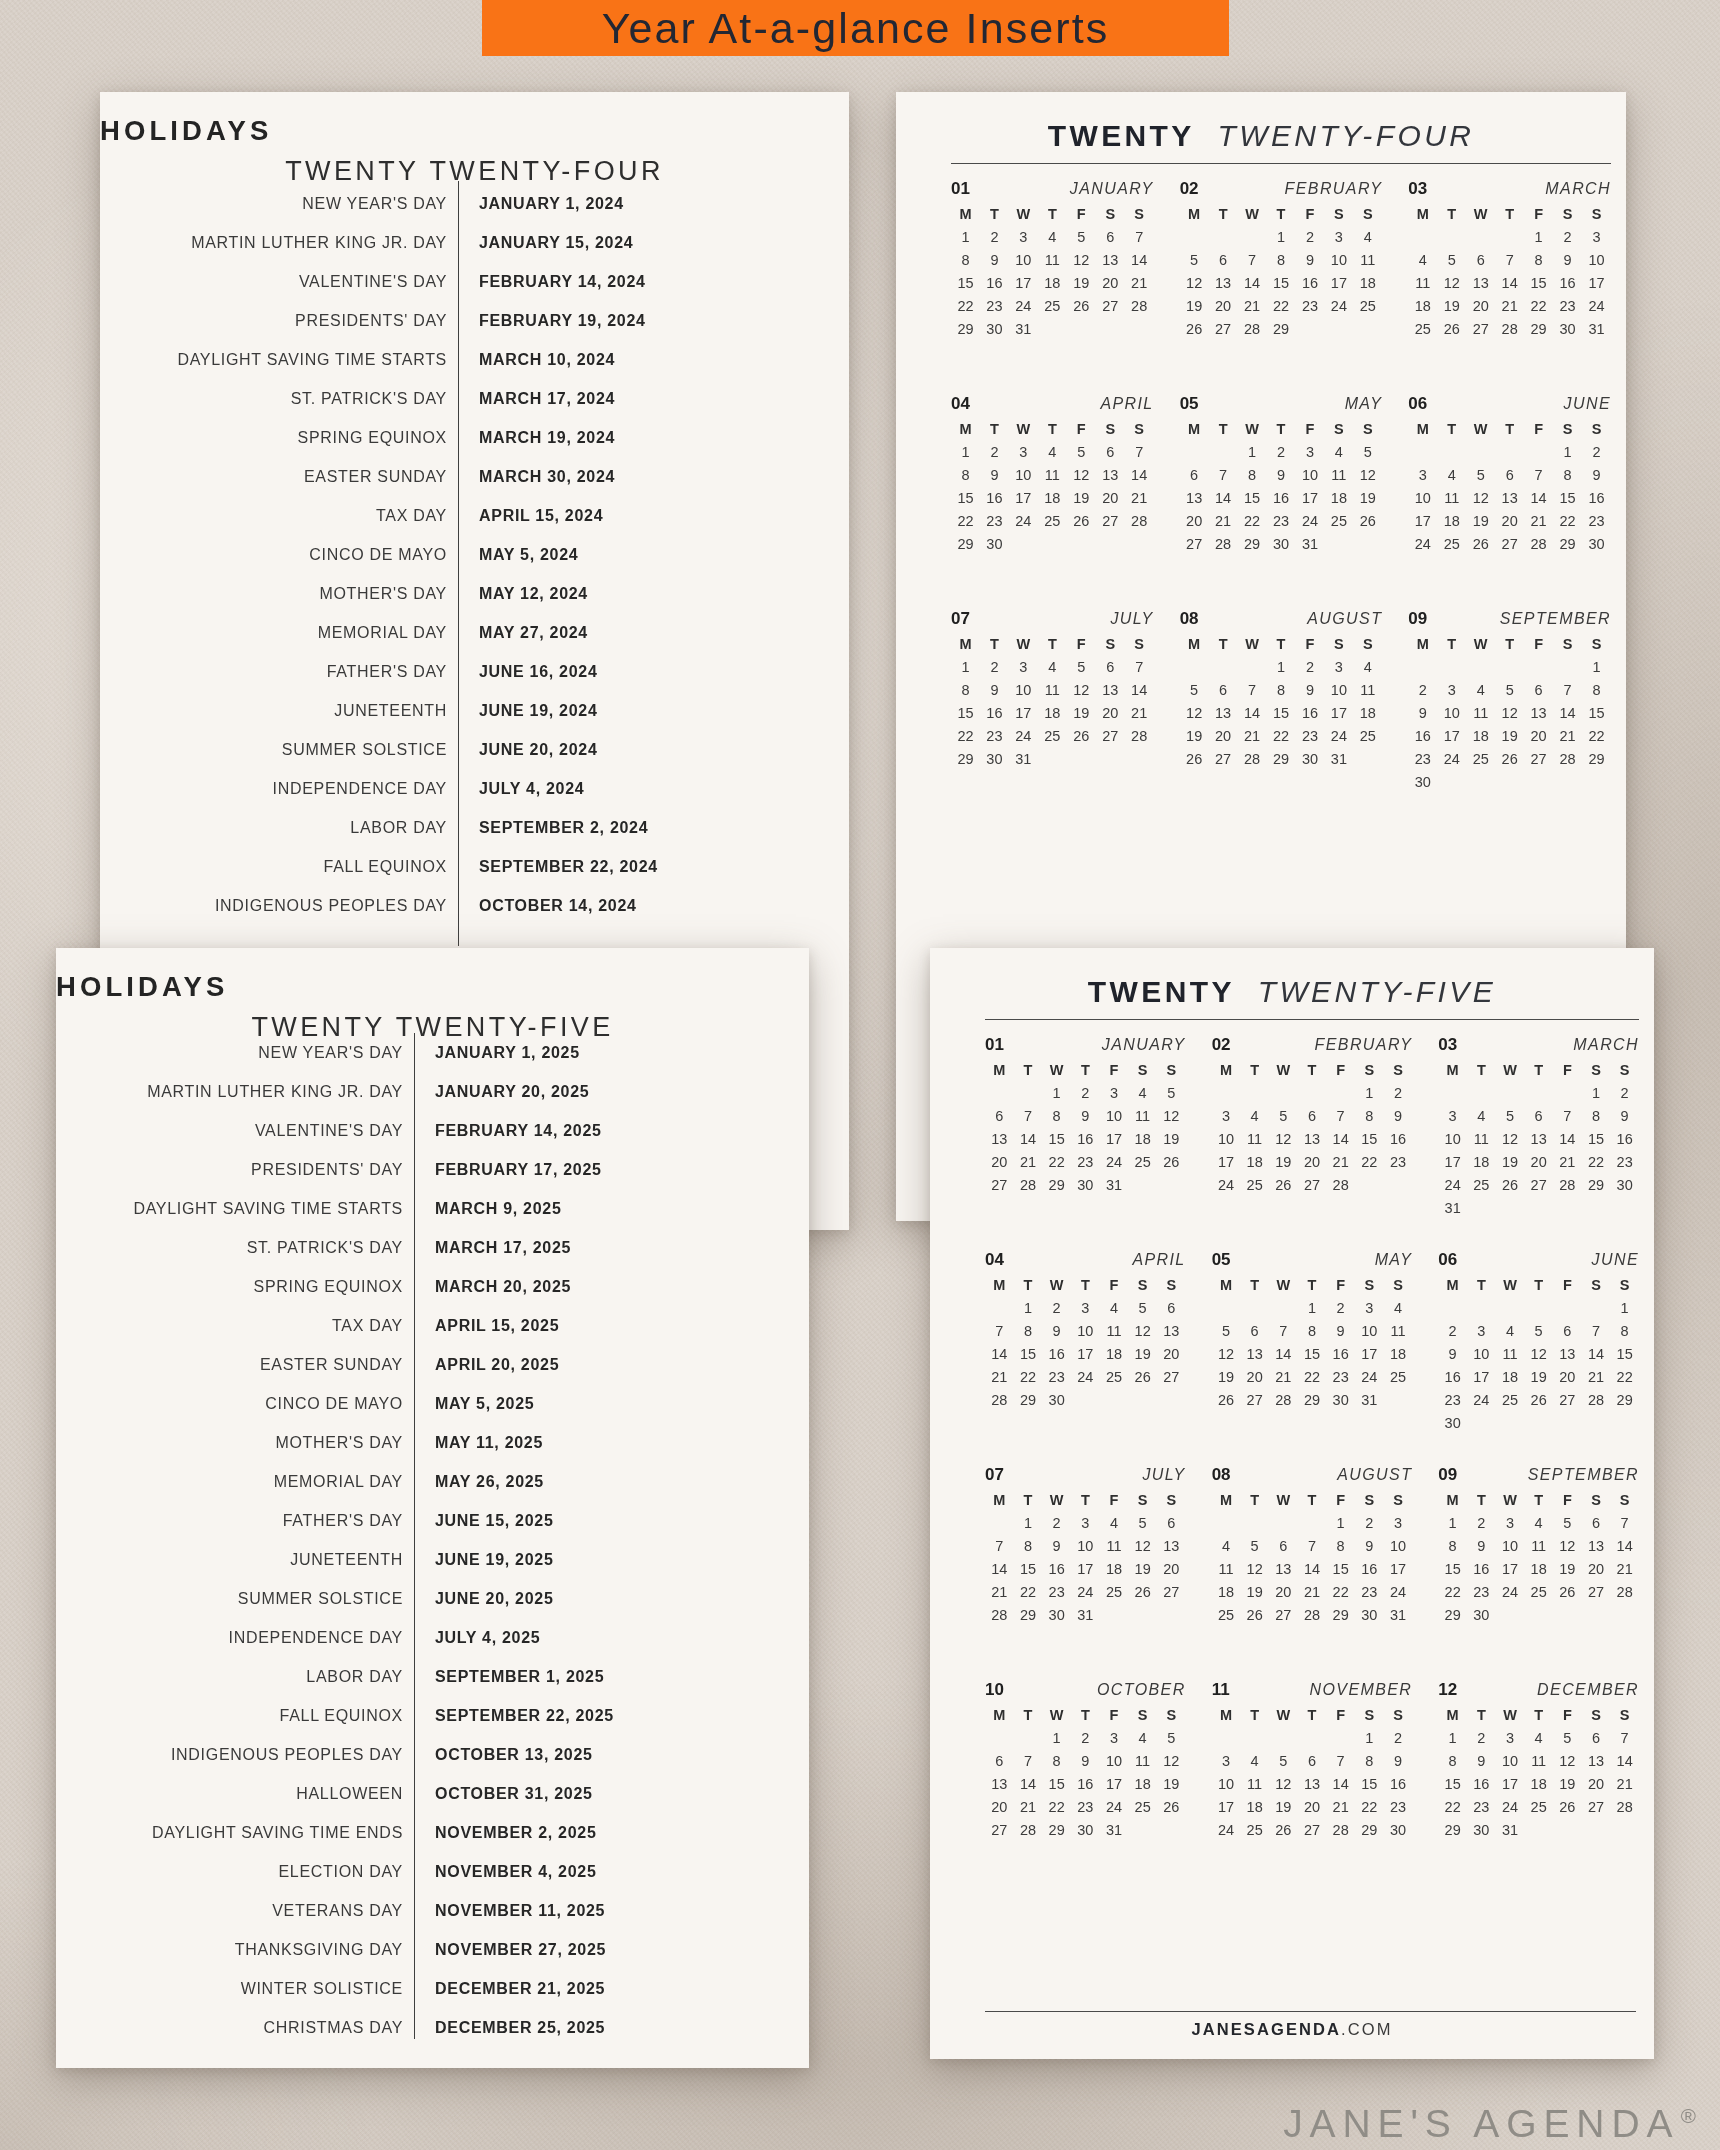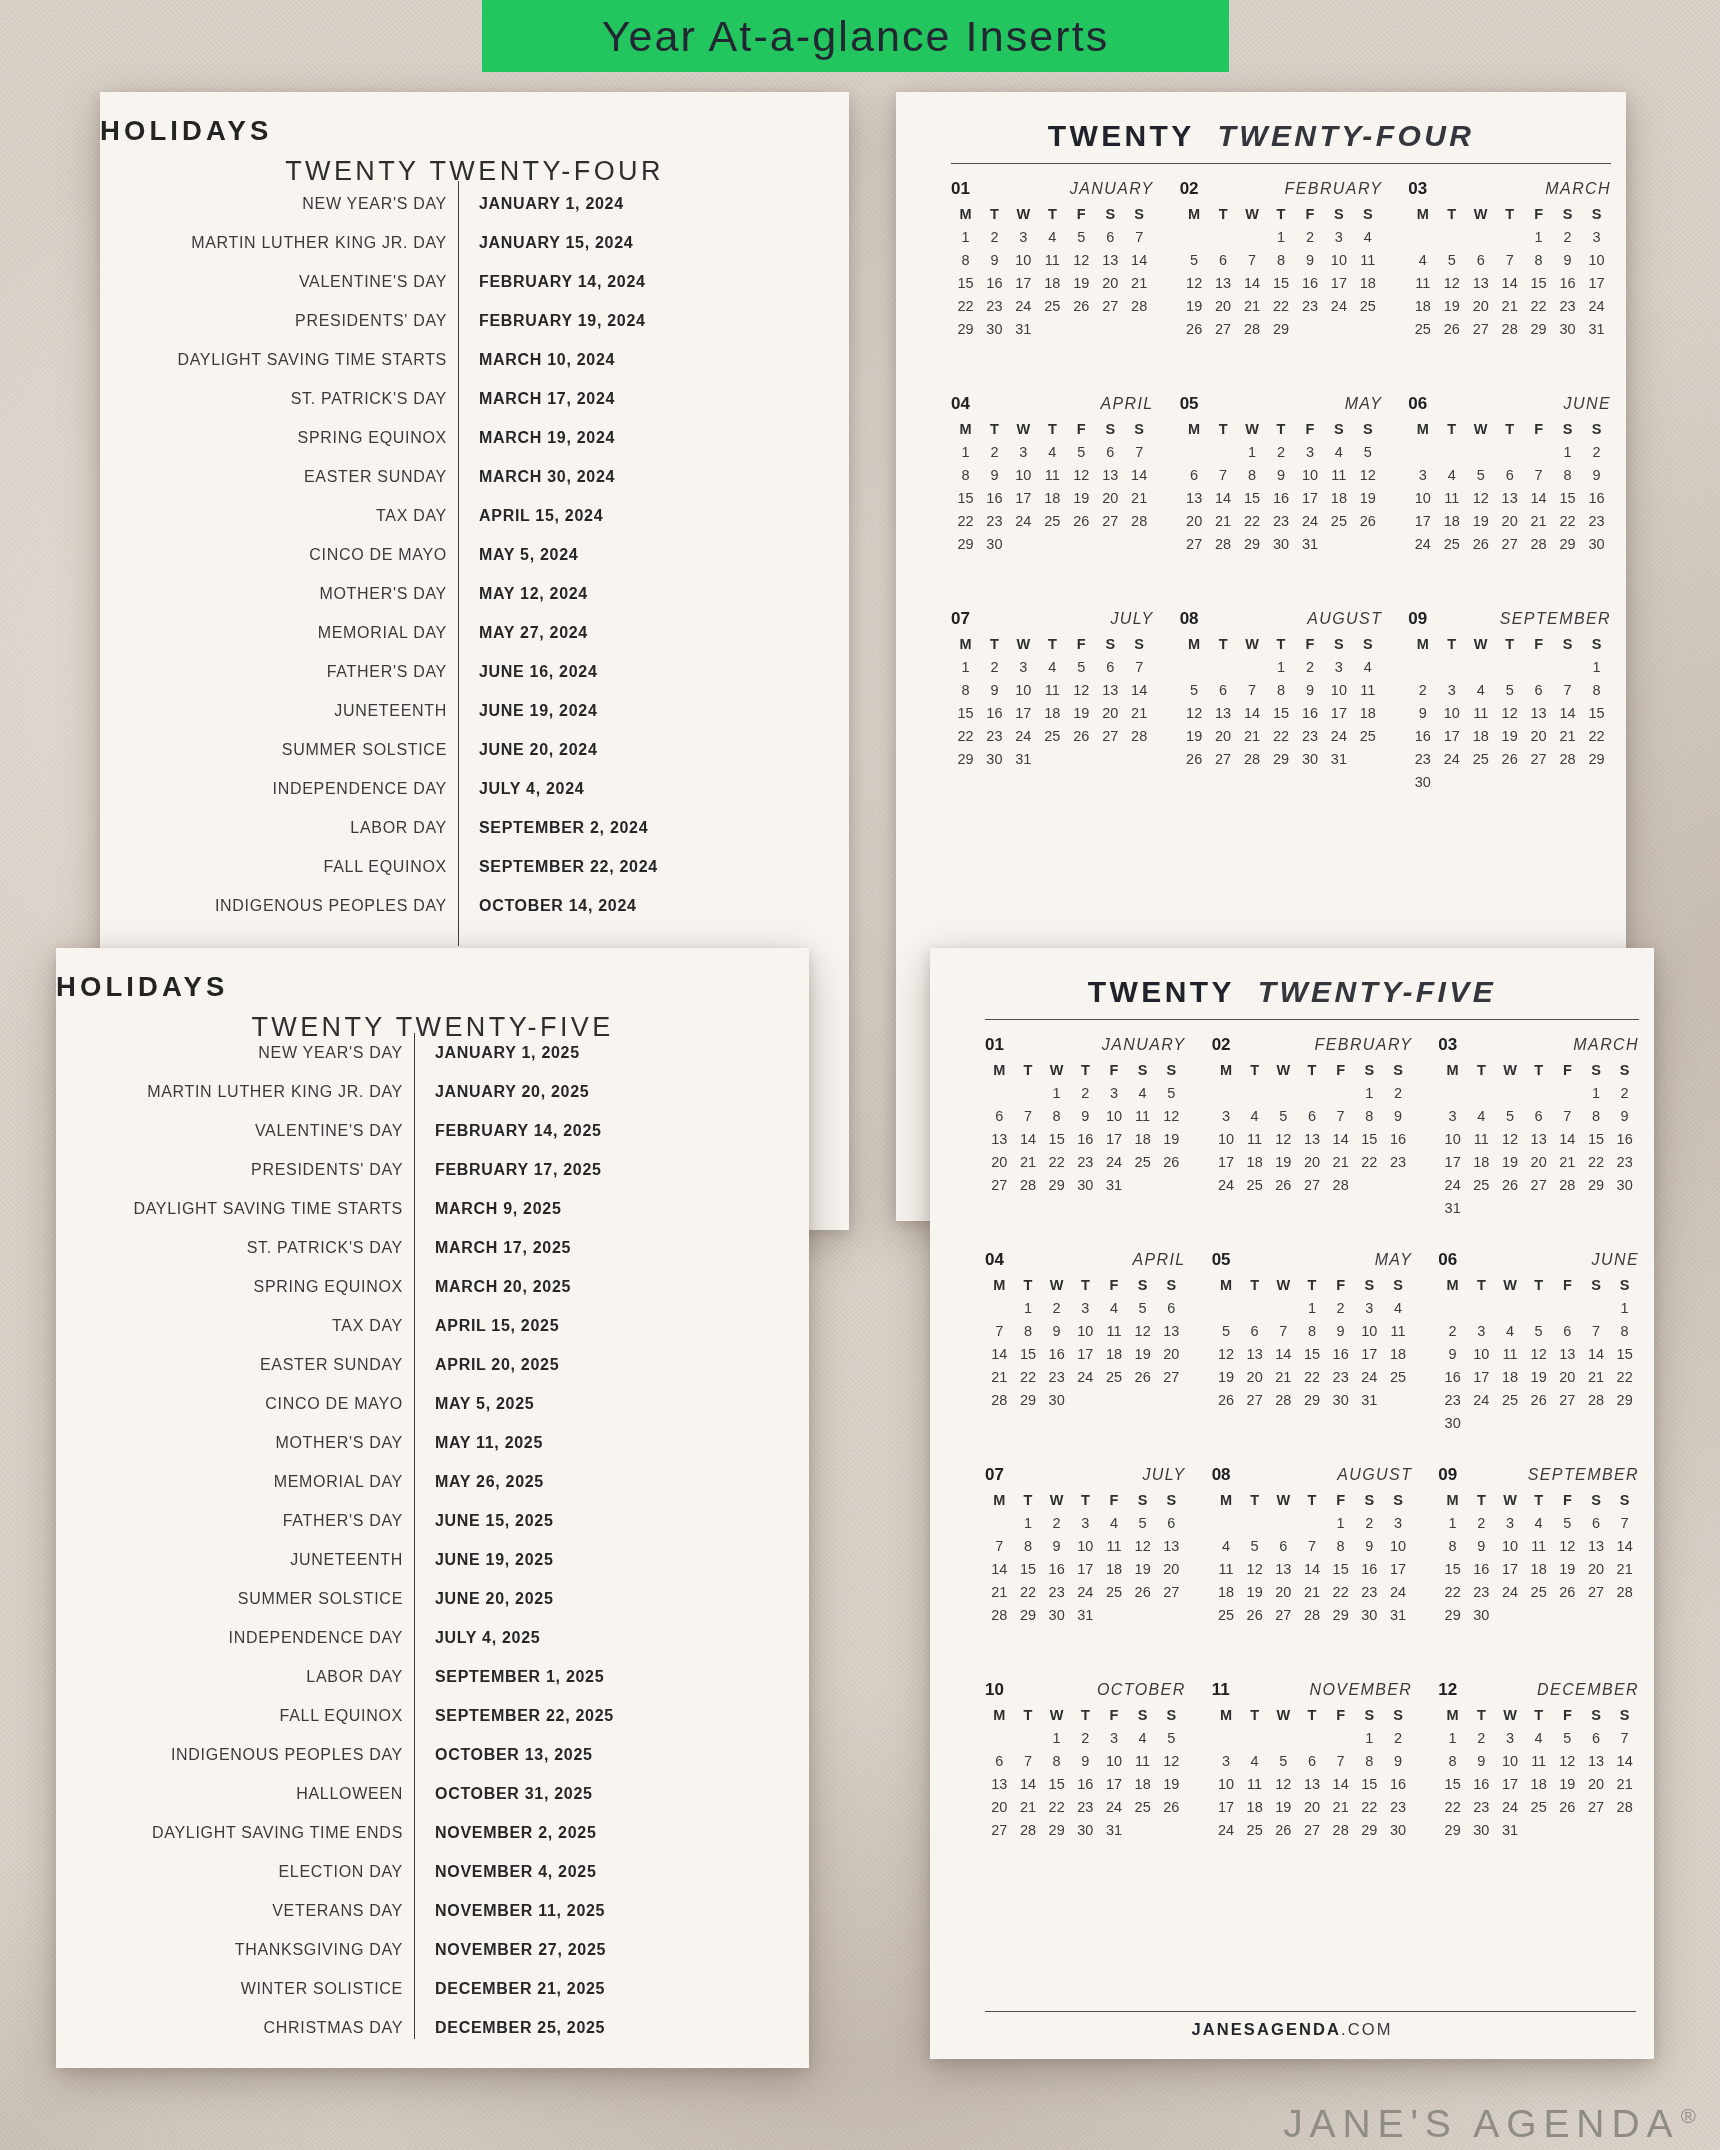--- a/index.html
+++ b/index.html
@@ -9,22 +9,22 @@
     background-color:#d9d1c8;
     background-image:
       radial-gradient(ellipse 1032px 826px at 30% 30%, rgba(248,242,235,0.55), rgba(248,242,235,0) 70%),
       radial-gradient(ellipse 1170px 619px at 50% 96%, rgba(118,101,84,0.22), rgba(118,101,84,0) 62%),
       radial-gradient(ellipse 619px 1032px at 100% 45%, rgba(128,112,95,0.20), rgba(128,112,95,0) 65%),
       radial-gradient(ellipse 619px 482px at 0% 100%, rgba(118,101,84,0.16), rgba(118,101,84,0) 60%),
       repeating-linear-gradient(48deg, rgba(110,95,80,0.028) 0 2.1px, rgba(255,255,255,0.030) 2.1px 4.1px),
       repeating-linear-gradient(-40deg, rgba(110,95,80,0.022) 0 1.4px, rgba(255,255,255,0.026) 1.4px 3.4px);
   }
   .banner {
-    position:absolute; left:482px; top:0; width:747px; height:72px; z-index:6;
-    background:#22c55e; display:flex; align-items:center; justify-content:center;
+    position:absolute; left:482px; top:0; width:747px; height:56px; z-index:6;
+    background:#f97316; display:flex; align-items:center; justify-content:center;
   }
   .banner-text { font-size:43px; font-weight:300; color:#232733; letter-spacing:2.1px; }
 
   .card {
     position:absolute; background:#f8f5f1;
     box-shadow:0 12.4px 38px rgba(100,88,74,0.40), 0 2.8px 11px rgba(100,88,74,0.22);
   }
   .card-a { left:100px;  top:92px;  width:749px; height:1138px; z-index:1; }
   .card-b { left:896px; top:92px;  width:730px; height:1129px; z-index:1; }
   .card-c { left:56px;   top:948px; width:753px; height:1120px; z-index:3; }
@@ -44,21 +44,21 @@
   .hdate { margin-left:32px; font-size:16px; font-weight:600;
            letter-spacing:0.7px; color:#262626; white-space:nowrap; }
   .h-divider { position:absolute; left:358px; width:1.4px; background:#3f3f3f; }
   .card-a .h-divider { top:89px; height:765px; }
   .card-c .h-divider { top:85px; height:1006px; }
 
   
   .cal-header { padding-top:27px; text-align:center; font-size:30px;
                 letter-spacing:3.4px; color:#20232b; white-space:nowrap; }
   .cal-title-bold { font-weight:700; }
-  .cal-title-italic { font-weight:700; font-style:italic; margin-left:11px; color:#33363c; }
+  .cal-title-italic { font-weight:400; font-style:italic; margin-left:11px; color:#33363c; }
   .cal-rule { margin:9.6px 15px 0 55px; height:1.4px; background:#4a4a4a; }
   .cal-grid { margin:15px 15px 0 55px; display:grid;
               grid-template-columns:repeat(3,1fr); column-gap:40px; row-gap:78px;gap:26px; }
   .month { height:189px; }
   .m-head { display:flex; justify-content:space-between; align-items:baseline;
             height:27.5px; }
   .m-num  { font-size:17px; font-weight:700; color:#202020; }
   .m-name { font-size:16px; font-style:italic; font-weight:300;
             letter-spacing:1.4px; color:#3a3a3a; }
   .m-week { display:grid; grid-template-columns:repeat(7,1fr); height:23px;

